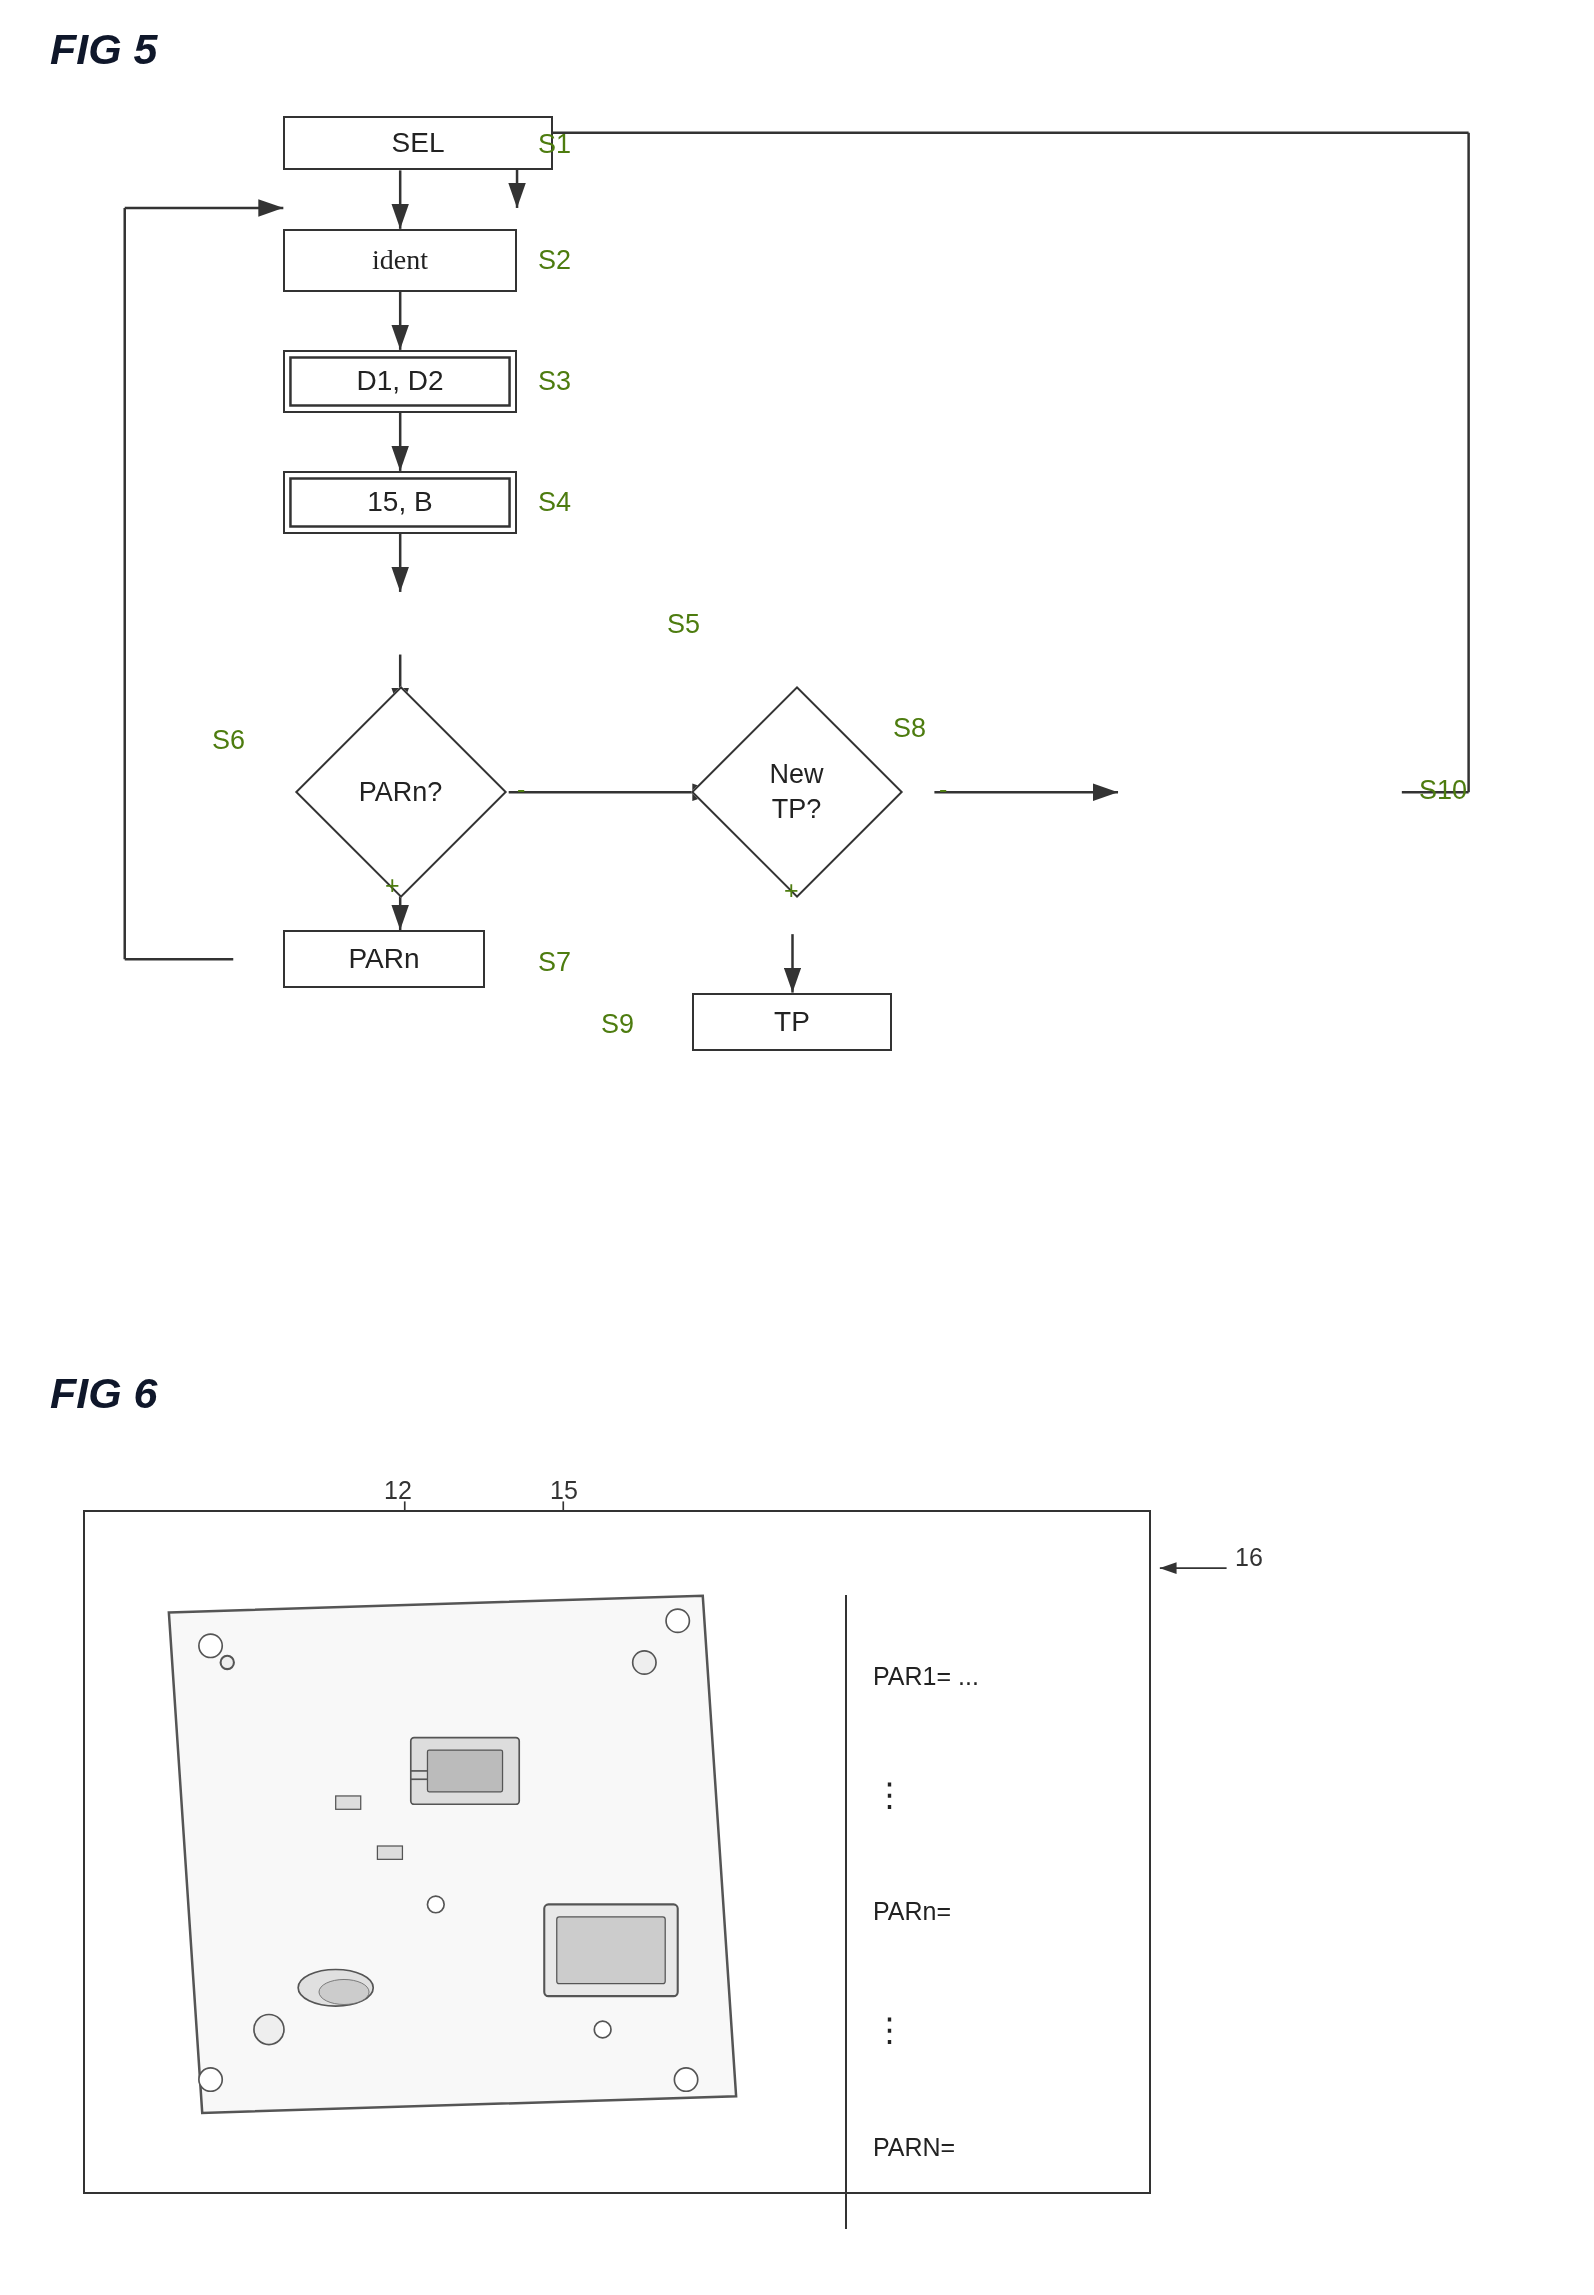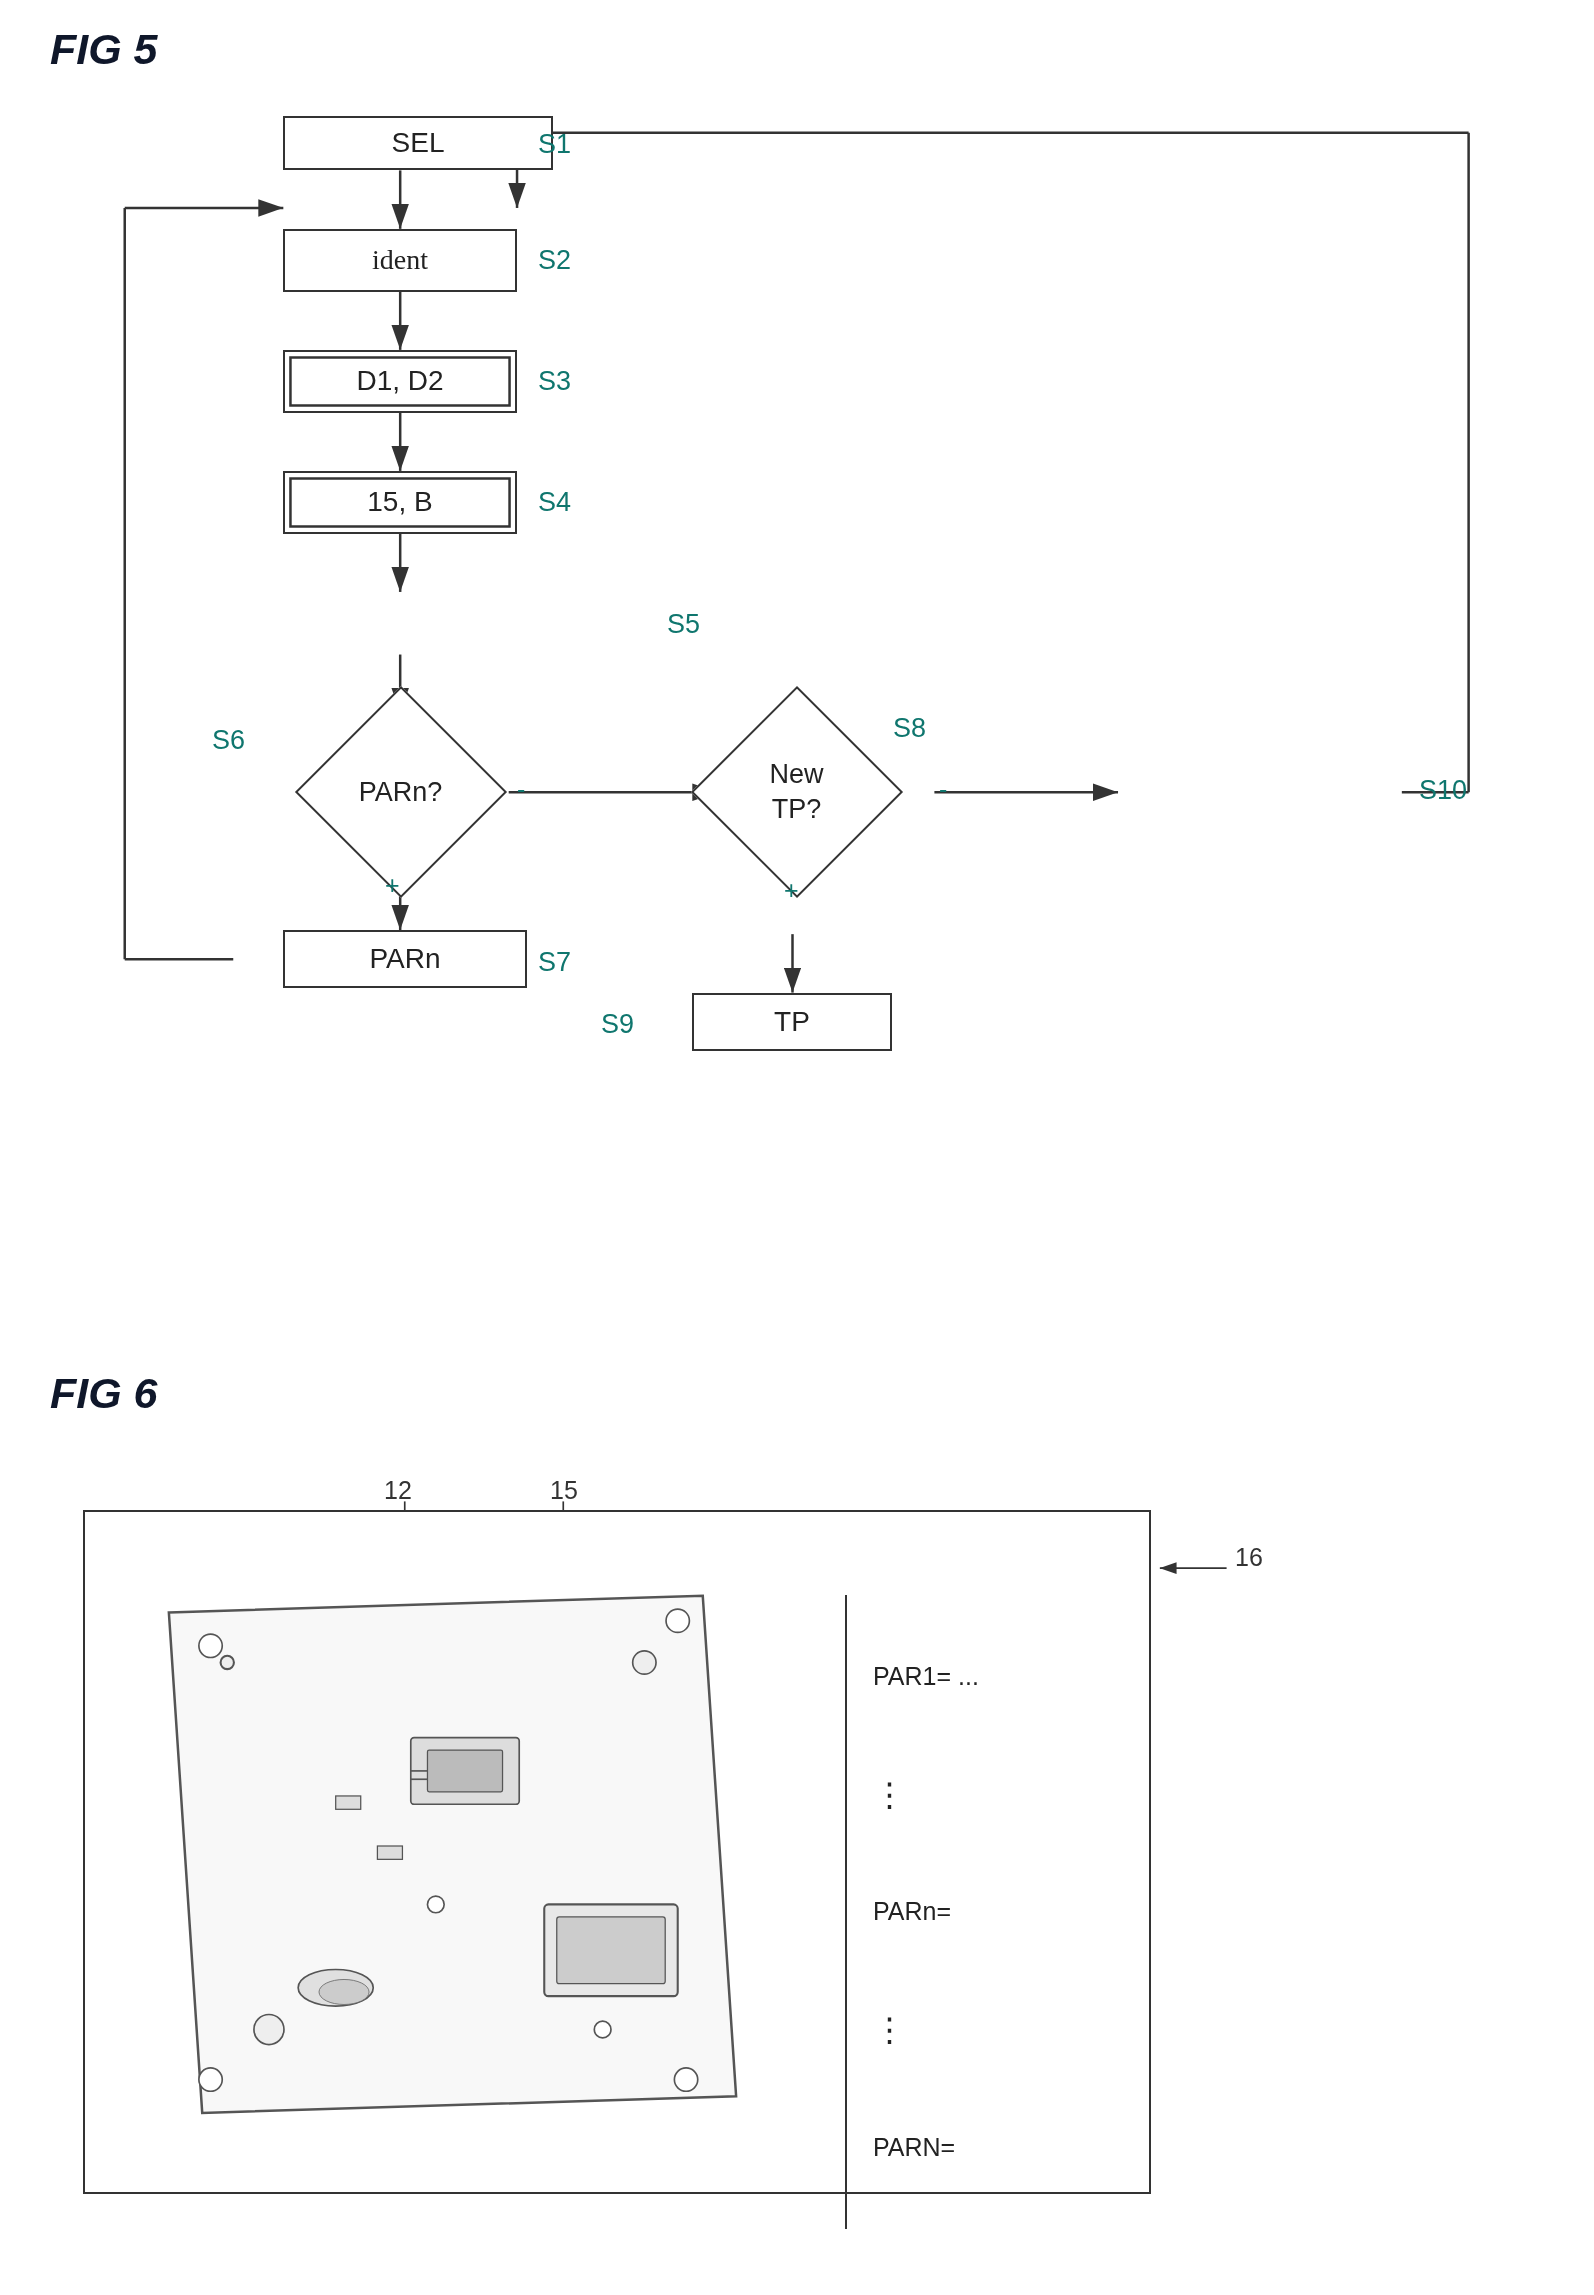--- a/index.html
+++ b/index.html
@@ -87,21 +87,21 @@
       color: #222;
       text-align: center;
       white-space: nowrap;
       z-index: 10;
     }
 
     
     .step-label {
       position: absolute;
       font-size: 27px;
-      color: #0f766e;
+      color: #4d7c0f;
       font-family: Arial, sans-serif;
     }
 
     
     .flowchart-svg {
       position: absolute;
       top: 0;
       left: 0;
       width: 100%;
       height: 100%;
@@ -252,21 +252,21 @@
       </div>
 
       <div class="step-label" style="left:302px; top:780px; font-size:25px;">
         <span>+</span>
       </div>
 
       <div class="step-label" style="left:434px; top:684px; font-size:25px;">
         <span>-</span>
       </div>
 
-      <div class="fc-box" style="left:200px; top:839px; width:244px; height:58px;">
+      <div class="fc-box" style="left:200px; top:839px; width:202px; height:58px;">
         <span>PARn</span>
       </div>
       <div class="step-label" style="left:455px; top:856px;">
         <span>S7</span>
       </div>
 
       <div class="fc-diamond-wrapper" style="left:634px; top:622px; width:159px; height:159px;">
         <div class="fc-diamond"></div>
         <div class="fc-diamond-text" style="line-height:1.3;">
           <span style="white-space:pre-line;">New

